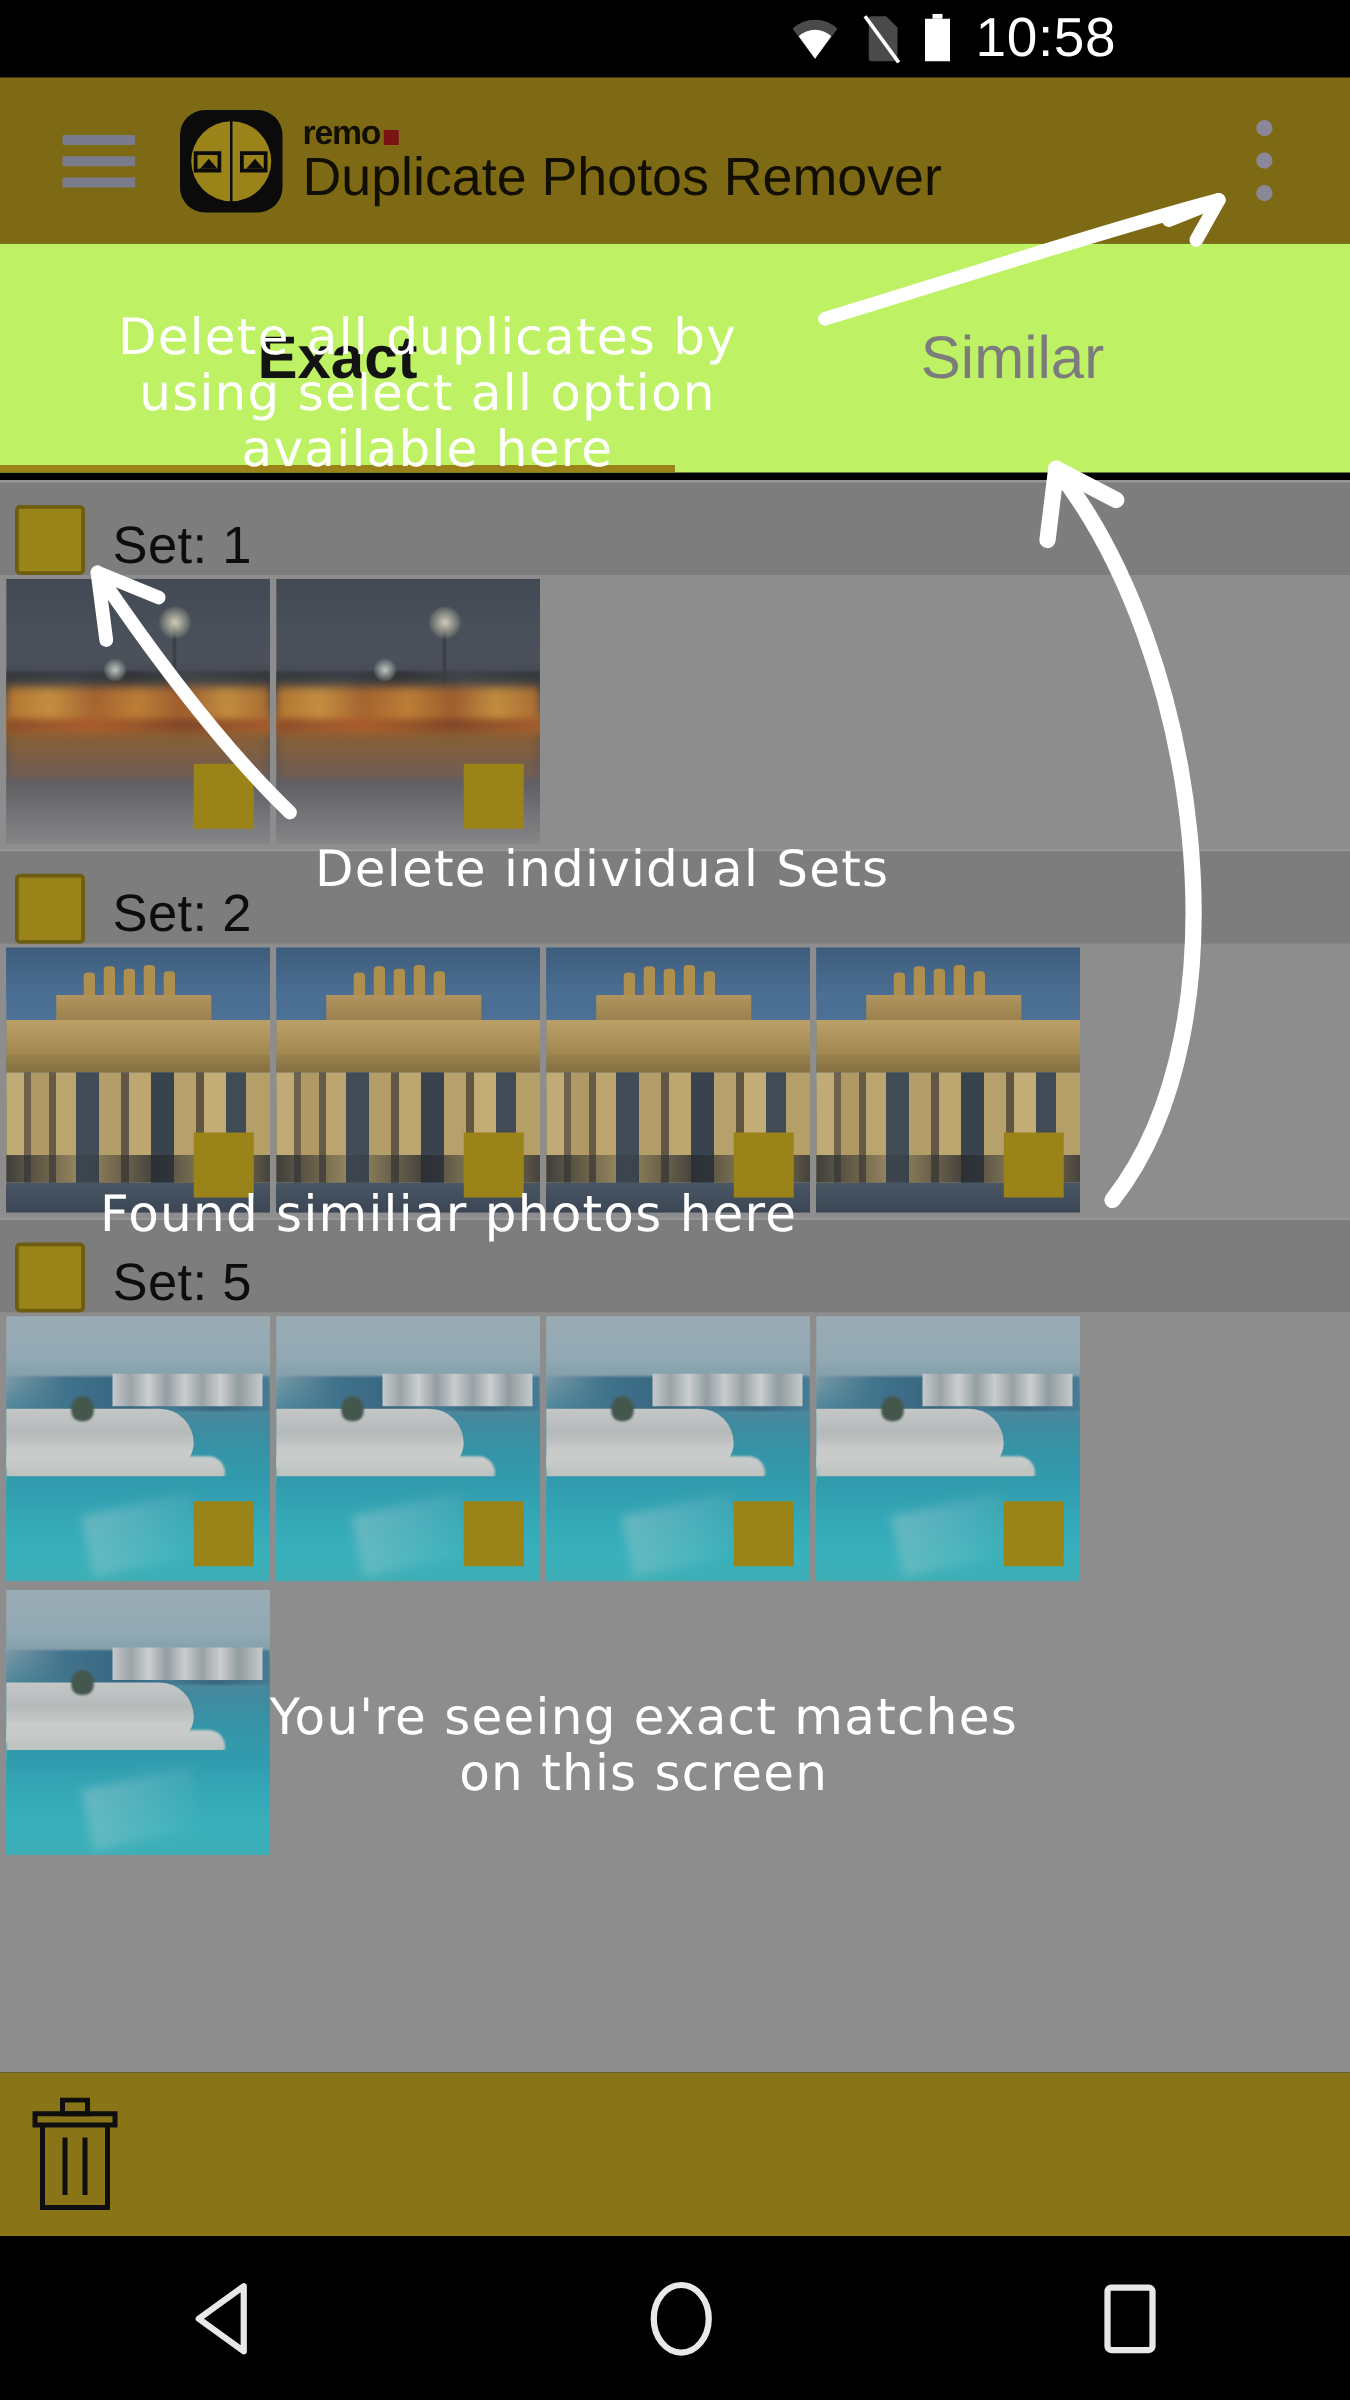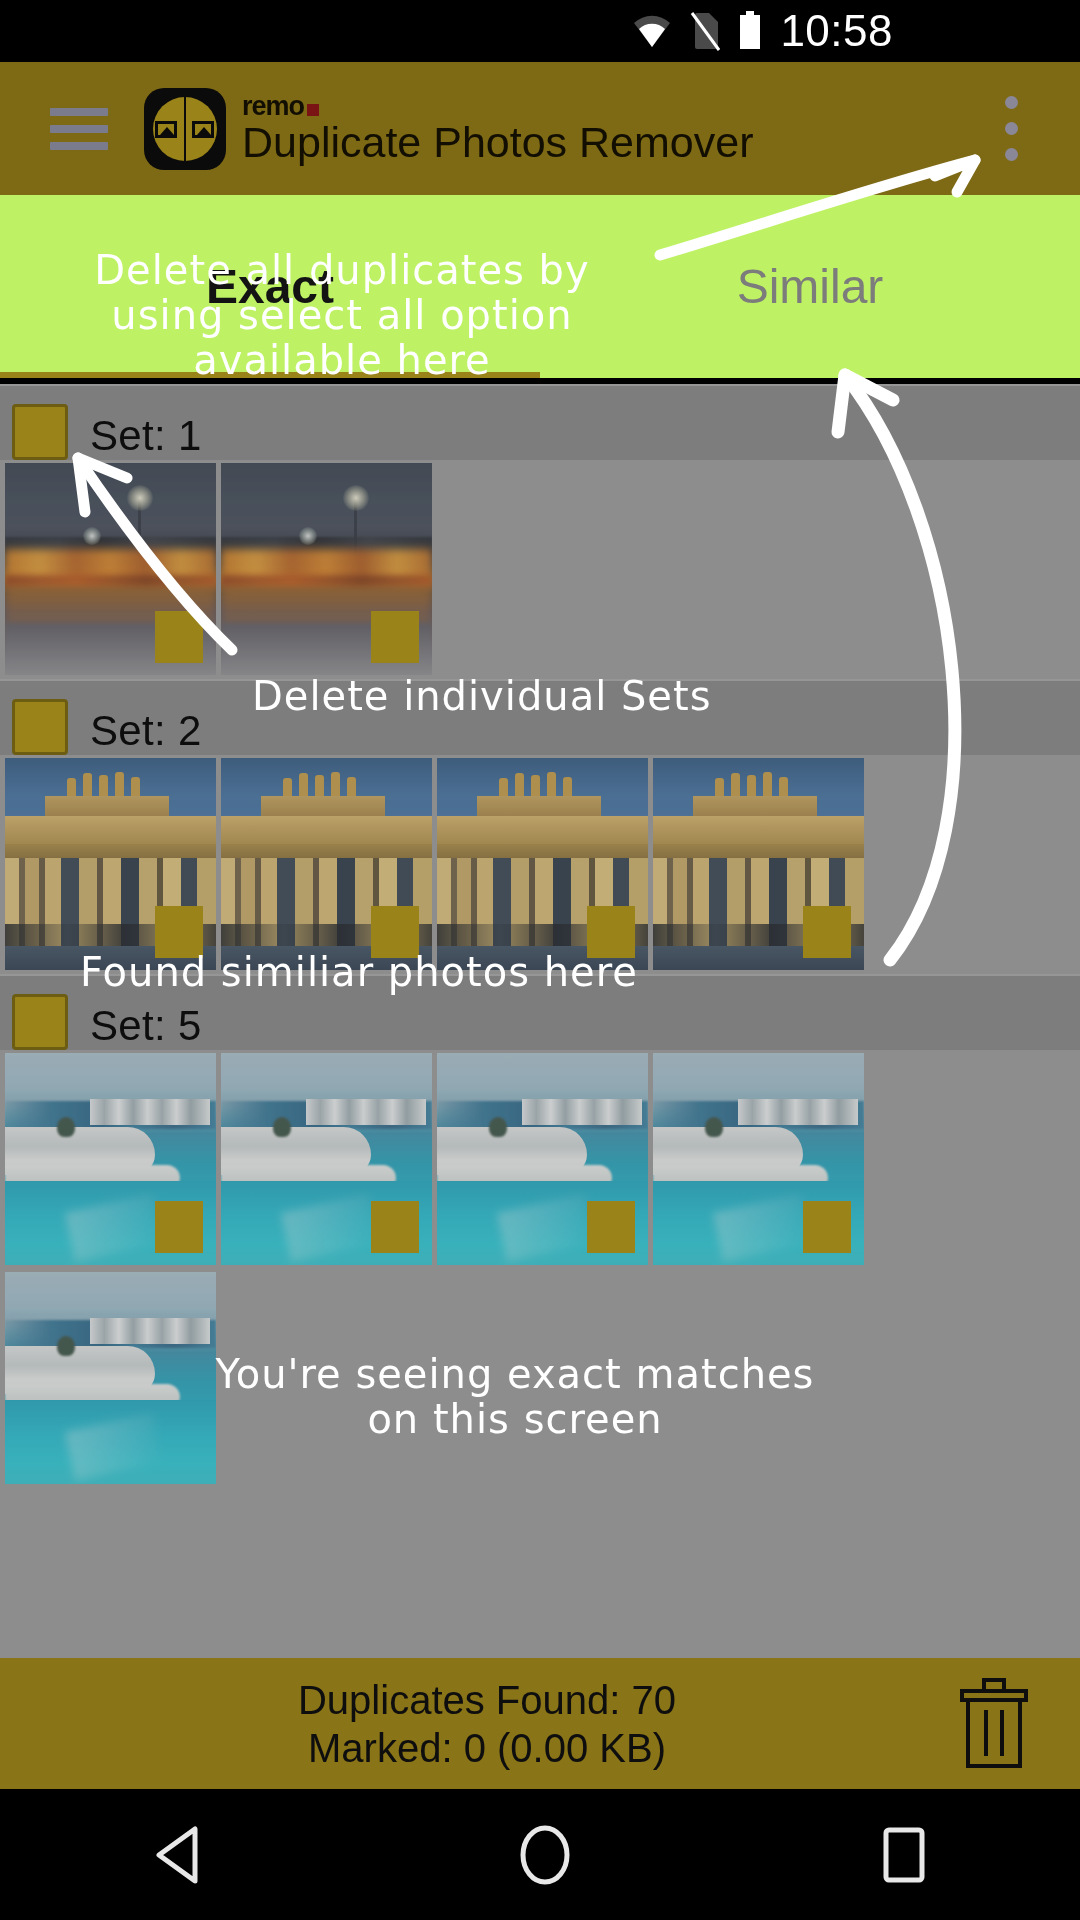--- a/index.html
+++ b/index.html
@@ -443,24 +443,20 @@
           <div class="beach"></div>
           <div class="lagoon"></div>
           <div class="wake"></div>
         </div>
       <div class="tint"></div>
     </div>
   </div>
 </div>
 
 <div class="bottombar">
-  <div class="bb-texts">
-    <div class="bb-line">Duplicates Found: 70</div>
-    <div class="bb-line">Marked: 0 (0.00 KB)</div>
-  </div>
   <div class="trash">
     <svg width="76" height="92" viewBox="0 0 76 92">
       <rect x="28" y="2" width="20" height="11" fill="none" stroke="#0e0e0e" stroke-width="4"></rect>
       <rect x="6" y="13" width="64" height="9" fill="none" stroke="#0e0e0e" stroke-width="4"></rect>
       <path d="M12 22 L12 88 L64 88 L64 22" fill="none" stroke="#0e0e0e" stroke-width="4"></path>
       <line x1="30" y1="32" x2="30" y2="78" stroke="#0e0e0e" stroke-width="4"></line>
       <line x1="46" y1="32" x2="46" y2="78" stroke="#0e0e0e" stroke-width="4"></line>
     </svg>
   </div>
 </div>

